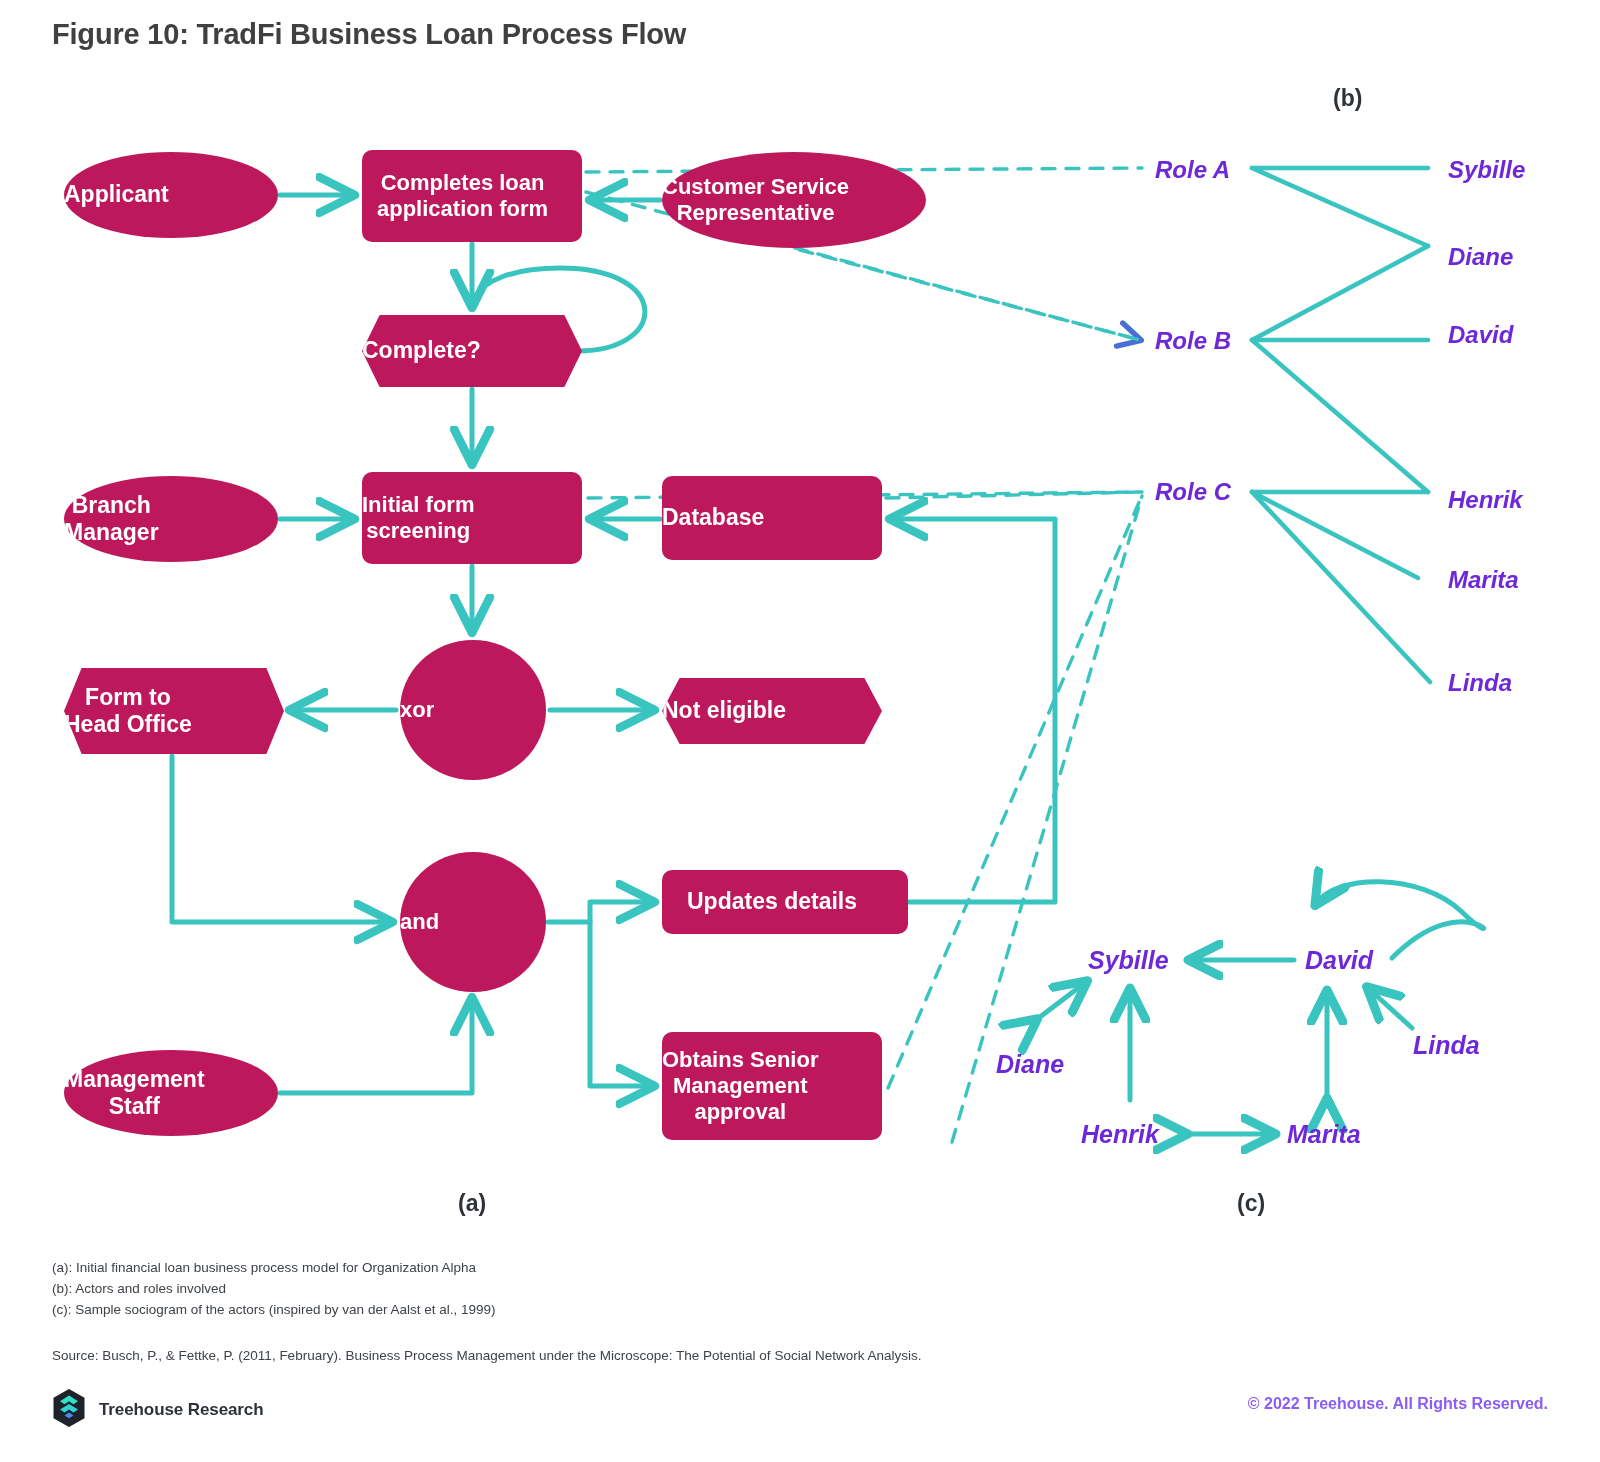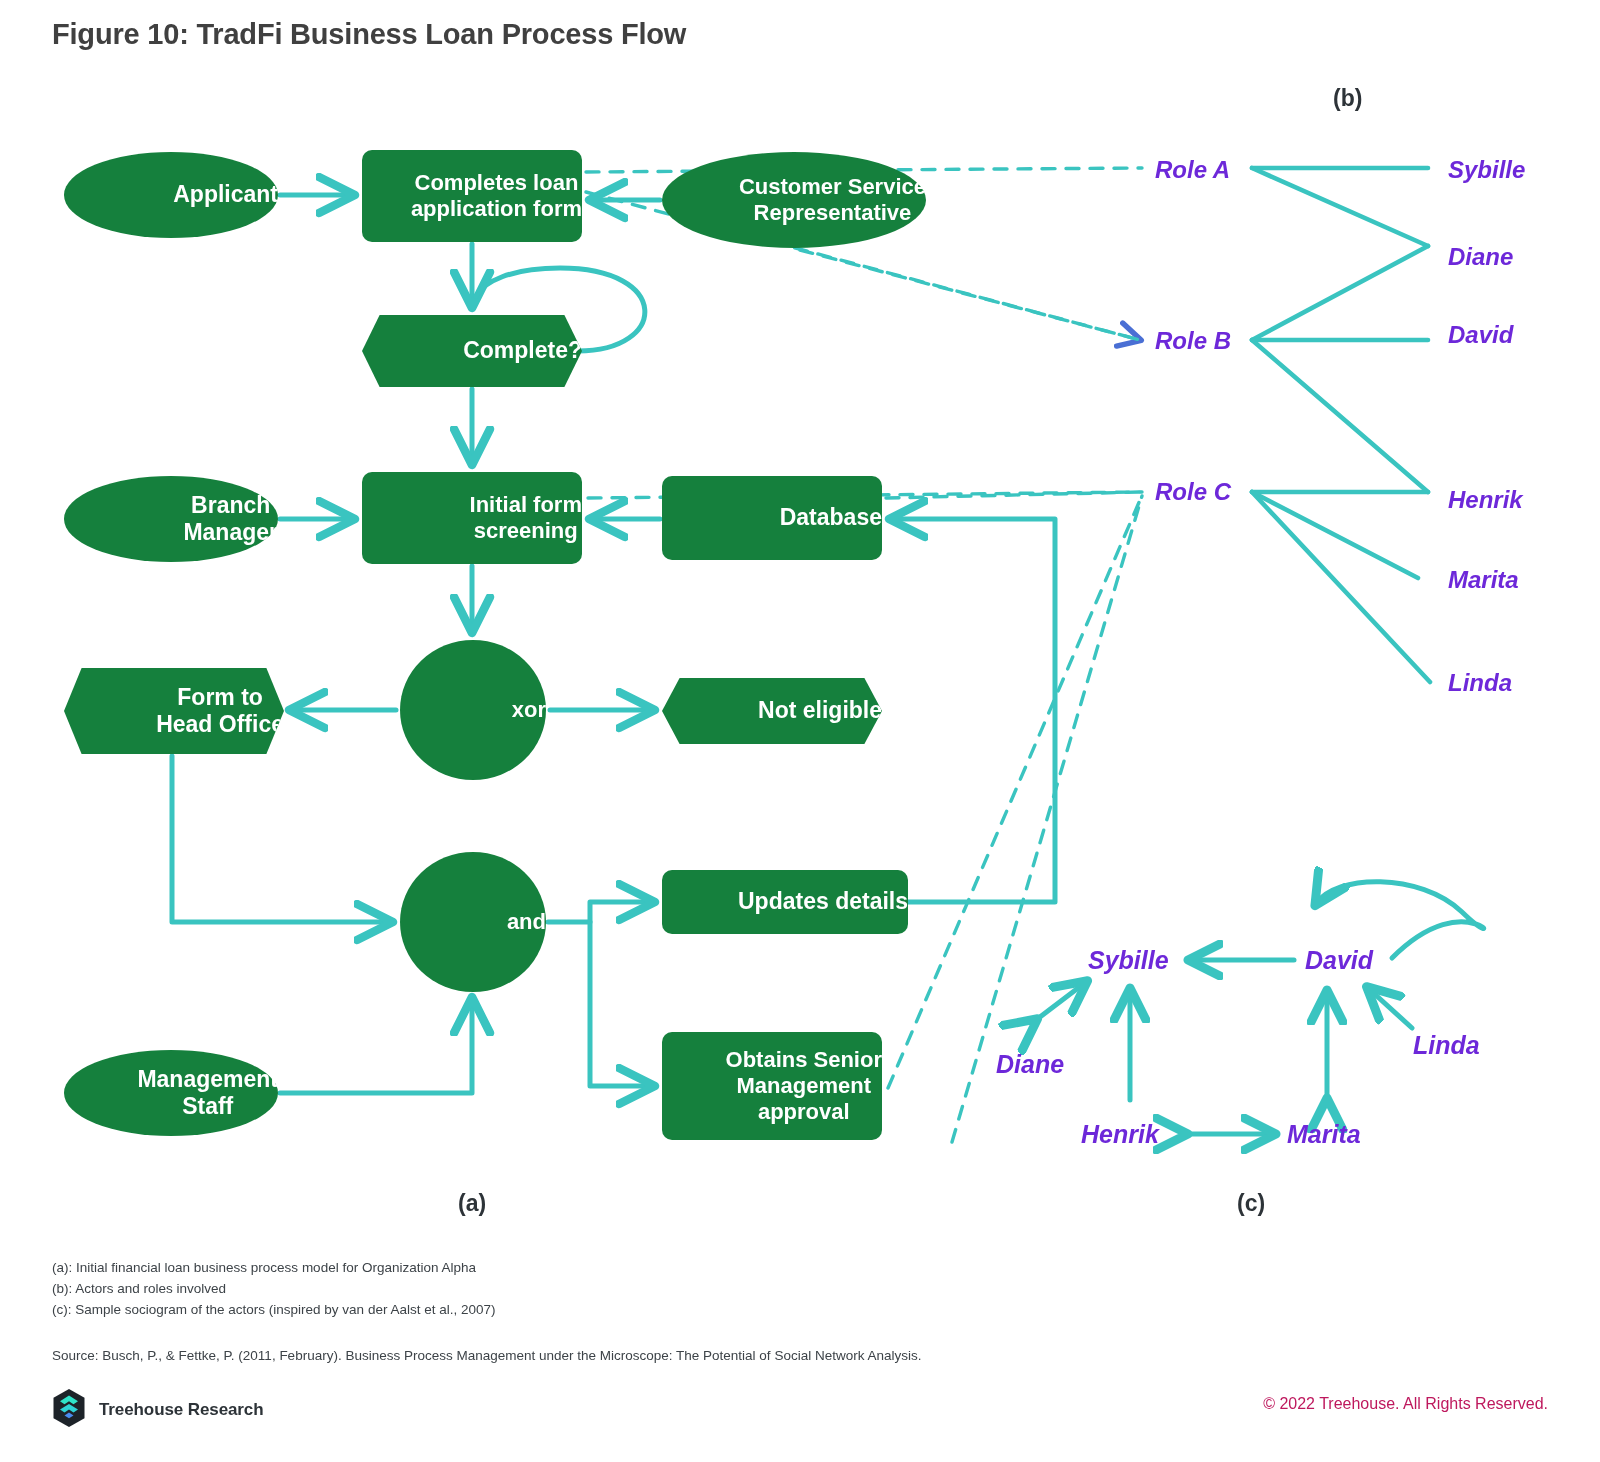--- a/index.html
+++ b/index.html
@@ -18,23 +18,23 @@
     font-size:29px;font-weight:bold;color:#404040;
     letter-spacing:-0.2px;
   }
 
   
   #edges{position:absolute;left:0;top:0;width:1600px;height:1462px;pointer-events:none;}
 
   
   .node{
     position:absolute;
-    background:#15803d;
+    background:#be185d;
     color:#ffffff;
-    display:flex;align-items:center;justify-content:flex-end;
+    display:flex;align-items:center;justify-content:flex-start;
     text-align:center;
     font-weight:bold;
     line-height:1.18;
     box-sizing:border-box;
   }
   .n-ellipse{border-radius:50%;}
   .n-rect{border-radius:10px;}
   .n-hex{clip-path:polygon(8% 0,92% 0,100% 50%,92% 100%,8% 100%,0 50%);}
   .n-circle{border-radius:50%;}
 
@@ -51,21 +51,21 @@
     font-size:13.5px;color:#3d4348;line-height:1.55;font-weight:normal;
   }
   .source{
     position:absolute;left:52px;top:1348px;
     font-size:13.5px;color:#3d4348;font-weight:normal;
   }
 
   
   .footer-brand{position:absolute;left:52px;top:1388px;display:flex;align-items:center;gap:13px;text-align:center;}
   .brand-name{font-size:17px;font-weight:bold;color:#2d3338;letter-spacing:-0.1px;}
-  .copyright{position:absolute;right:52px;top:1395px;font-size:16px;color:#be185d;font-weight:normal;}
+  .copyright{position:absolute;right:52px;top:1395px;font-size:16px;color:#8b5cf6;font-weight:bold;}
 </style>
 </head>
 <body>
 
 <div id="root">
 
   <div class="title">Figure 10: TradFi Business Loan Process Flow</div>
 
   <svg id="edges" viewBox="0 0 1600 1462">
     <defs>
@@ -232,21 +232,21 @@
   <div class="lbl lbl-socio" style="left:1413px;top:1031px;">Linda</div>
   <div class="lbl lbl-socio" style="left:1081px;top:1120px;">Henrik</div>
   <div class="lbl lbl-socio" style="left:1287px;top:1120px;">Marita</div>
 
   <div class="panel-tag" style="left:1333px;top:85px;">(b)</div>
   <div class="panel-tag" style="left:458px;top:1190px;">(a)</div>
   <div class="panel-tag" style="left:1237px;top:1190px;">(c)</div>
 
   <div class="foot" style="top:1258px;">(a): Initial financial loan business process model for Organization Alpha</div>
   <div class="foot" style="top:1279px;">(b): Actors and roles involved</div>
-  <div class="foot" style="top:1300px;">(c): Sample sociogram of the actors (inspired by van der Aalst et al., 2007)</div>
+  <div class="foot" style="top:1300px;">(c): Sample sociogram of the actors (inspired by van der Aalst et al., 1999)</div>
 
   <div class="source">Source: Busch, P., &amp; Fettke, P. (2011, February). Business Process Management under the Microscope: The Potential of Social Network Analysis.</div>
 
   <div class="footer-brand">
     <span>
       <svg width="34" height="40" viewBox="0 0 34 40" aria-hidden="true">
         <path d="M17 1 L32.5 9.8 L32.5 30.2 L17 39 L1.5 30.2 L1.5 9.8 Z" fill="#1d2329"></path>
         <path d="M17 7.5 L26 13.2 L21.5 16.2 L17 13.2 L12.5 16.2 L8 13.2 Z" fill="#2fe3c9"></path>
         <path d="M17 16 L26 21.5 L21.5 24.4 L17 21.5 L12.5 24.4 L8 21.5 Z" fill="#2fd3d6"></path>
         <path d="M17 24.6 L21.5 27.4 L17 30.2 L12.5 27.4 Z" fill="#4a8bf0"></path>

